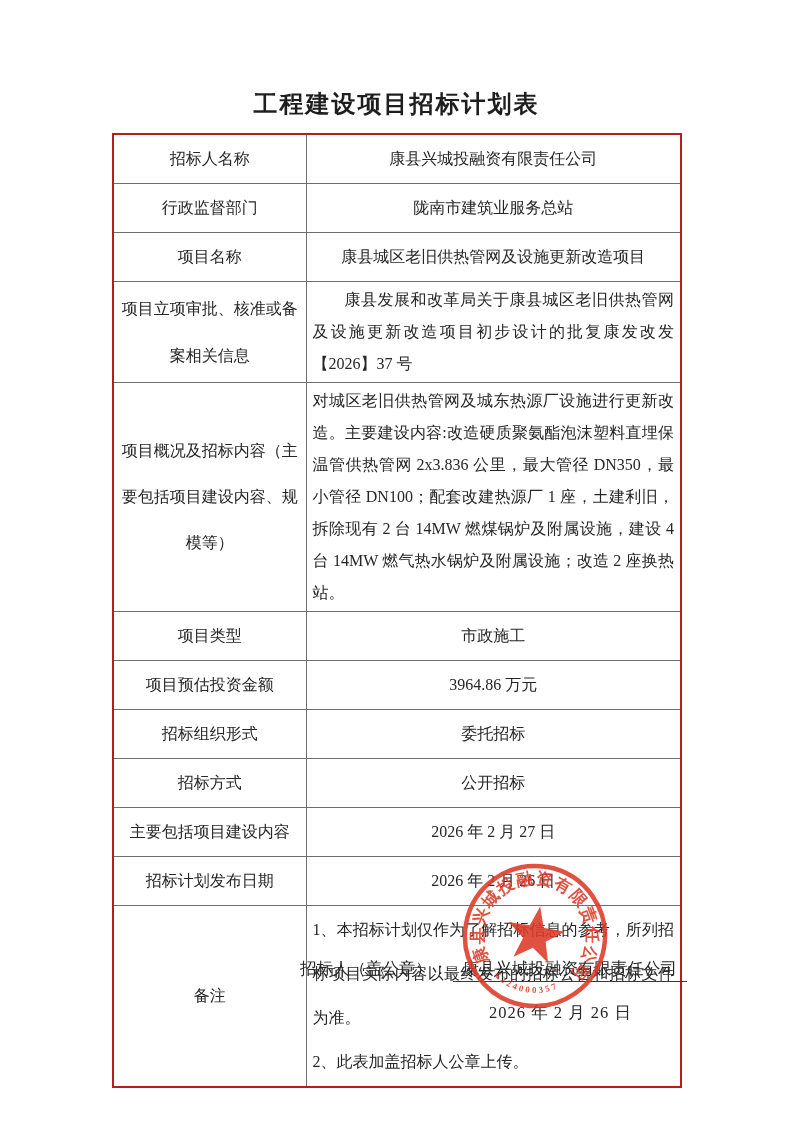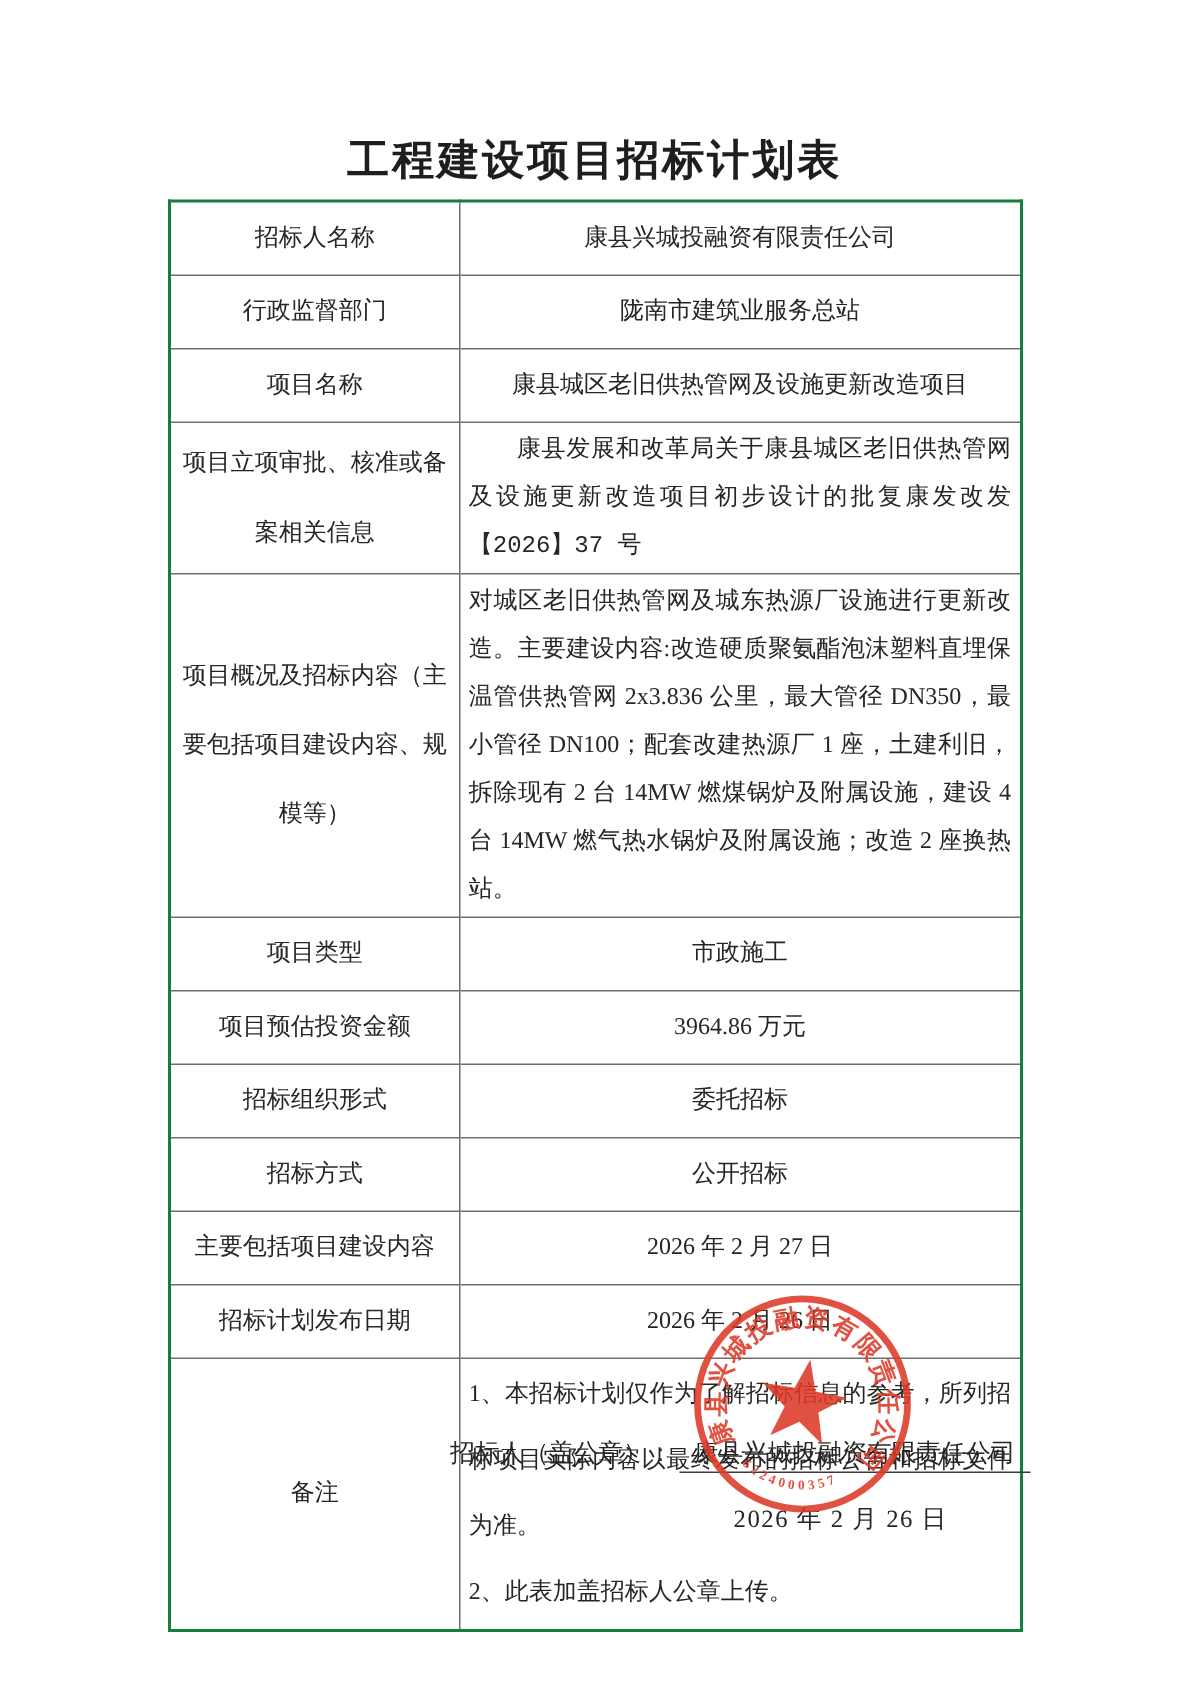--- a/index.html
+++ b/index.html
@@ -11,56 +11,56 @@
     color: #262626;
     position: relative;
     overflow: hidden;
   }
   .page { position: absolute; inset: 0; }
 
   .doc-title {
     position: absolute;
     top: 88px; left: 0; width: 100%;
     text-align: center;
-    font-size: 28px;
+    font-size: 24px;
     font-weight: bold;
     letter-spacing: 2px;
     color: #1e1e1e;
   }
 
   table.plan {
     position: absolute;
     left: 112px; top: 133px;
     width: 570px;
     border-collapse: collapse;
     table-layout: fixed;
     font-size: 16px;
   }
   table.plan td {
     border: 1px solid #6f6f6f;
     vertical-align: middle;
     padding: 2px 6px;
   }
-  table.plan { border: 2px solid #15803d; }
+  table.plan { border: 2px solid #b91c1c; }
   td.lbl {
     width: 193px;
     text-align: center;
     line-height: 44px;
     padding: 0 14px;
   }
   td.val {
     text-align: center;
     line-height: 30px;
   }
   td.val-left {
     text-align: justify;
     line-height: 32px;
     padding: 2px 13px;
   }
-  td.indent { text-indent: 2em; font-family: Liberation Mono, monospace; }
+  td.indent { text-indent: 2em; }
   tr.h43 { height: 43px; }
   tr.h98 { height: 98px; }
   tr.h195 { height: 195px; }
   tr.h38 { height: 38px; }
   tr.h40 { height: 40px; }
   tr.h37 { height: 37px; margin-top: 12px; }
   tr.h138 { height: 138px; }
   td.remarks p { margin: 0; line-height: 44px; text-align: justify; }
 
   .footer-sign {

